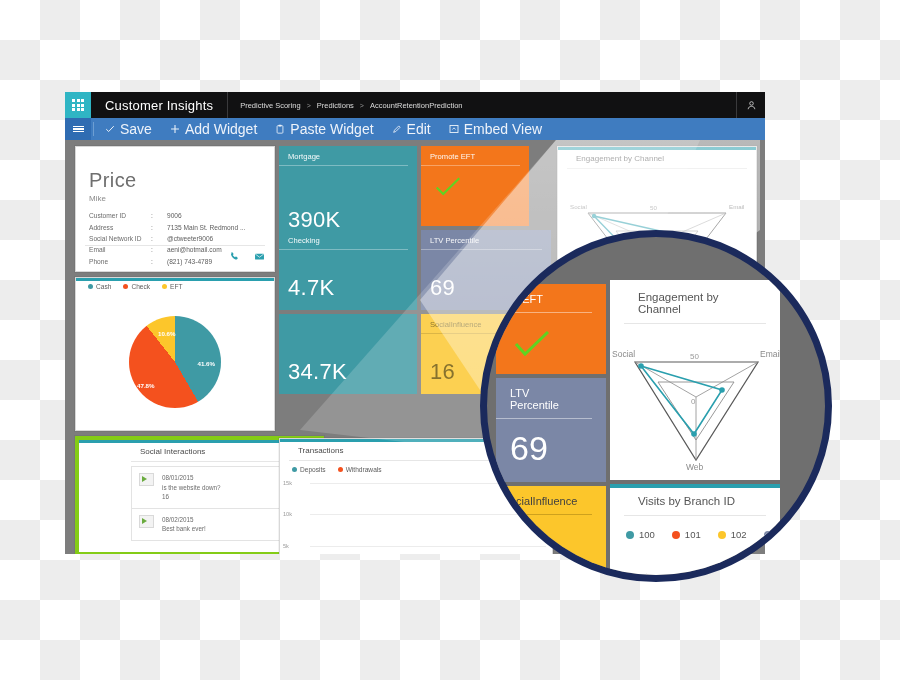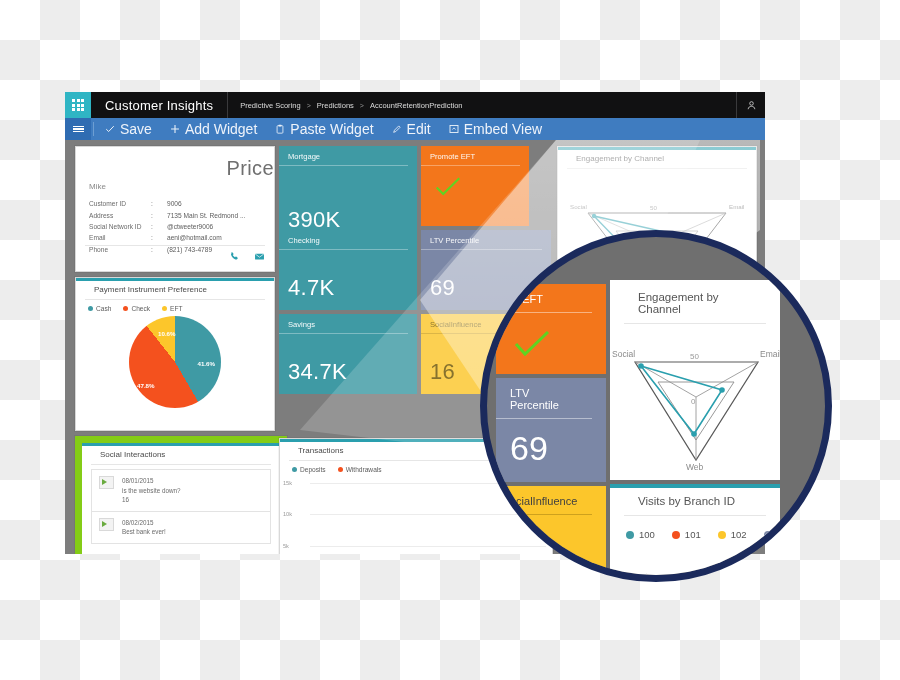--- a/index.html
+++ b/index.html
@@ -44,40 +44,40 @@
   
   .canvas{position:absolute;left:0;top:48px;width:700px;height:414px;background:#7d7d7d;}
 
   
   .card{position:absolute;background:#ffffff;box-shadow:0 0 0 1px rgba(0,0,0,.05);}
   .card-top{position:absolute;left:0;top:0;width:100%;height:3px;background:#2a9fae;}
   .card-title{font-size:8px;color:#4a4a4a;padding:7px 9px 5px 9px;border-bottom:1px solid #e6e6e6;margin:0 9px;}
 
   
   #customer-card{left:10px;top:6px;width:198px;height:124px;background:#fff;border:1px solid #d8d8d8;}
-  .cust-name{font-size:20px;color:#6f6f6f;font-weight:300;padding:10px 0 0 13px;letter-spacing:.4px;text-align:right;}
+  .cust-name{font-size:20px;color:#6f6f6f;font-weight:300;padding:22px 0 0 13px;letter-spacing:.4px;}
   .cust-first{font-size:8px;color:#8a8a8a;padding:2px 0 7px 13px;}
   .kv{display:flex;font-size:6.6px;color:#6b6b6b;padding:2.2px 0 2.2px 13px;}
   .kv .k{width:62px;}
   .kv .c{width:16px;}
   .kv .v{color:#5d5d5d;}
   .cust-actions{position:absolute;left:9px;right:9px;bottom:5px;border-top:1px solid #e6e6e6;height:18px;display:flex;align-items:center;justify-content:flex-end;gap:14px;padding-top:2px;}
   .cust-actions svg{width:11px;height:11px;}
 
   
   #payment-card{left:10px;top:137px;width:198px;height:152px;border:1px solid #d8d8d8;}
   .legend{display:flex;gap:12px;padding:5px 0 0 12px;font-size:6.6px;color:#5c5c5c;align-items:center;}
   .legend .item{display:flex;align-items:center;gap:3px;}
   .dot{width:5px;height:5px;border-radius:50%;display:inline-block;}
   .pie-wrap{position:absolute;left:0;right:0;top:38px;display:flex;justify-content:center;}
   .pie{position:relative;width:92px;height:92px;border-radius:50%;}
   .pie-lbl{position:absolute;font-size:6.2px;color:#fff;font-weight:bold;}
 
   
-  #social-card{left:10px;top:296px;width:198px;height:112px;border:7px solid #84cc16;}
+  #social-card{left:10px;top:296px;width:198px;height:112px;border:4px solid #84cc16;padding-left:43px;}
   .si-row{margin:0 9px;border:1px solid #e3e3e3;border-bottom:none;display:flex;padding:6px 7px;gap:8px;}
   .si-row:last-child{border-bottom:1px solid #e3e3e3;}
   .si-thumb{width:13px;height:11px;flex:0 0 auto;background:#f3f3f3;border:1px solid #d9d9d9;position:relative;}
   .si-thumb:after{content:"";position:absolute;left:2px;top:2px;width:0;height:0;border-left:5px solid #6aab3f;border-top:3px solid transparent;border-bottom:3px solid transparent;}
   .si-txt{font-size:6.3px;color:#6b6b6b;line-height:9.5px;}
 
   
   .tile{position:absolute;color:#ffffff;}
   .tile .t-title{font-size:7.6px;padding:6px 9px 4px 9px;border-bottom:1px solid rgba(255,255,255,.35);margin:0 9px 0 0;opacity:.95;}
   .tile .t-val{position:absolute;left:9px;bottom:9px;font-size:22px;font-weight:300;letter-spacing:.3px;}
@@ -258,21 +258,20 @@
           <svg viewBox="0 0 16 16">
               <rect x="1.5" y="4" width="13" height="8.5" rx="1" fill="#2a9fae"></rect>
               <path d="M1.8 4.4 8 9l6.2-4.6" fill="none" stroke="#fff" stroke-width="1"></path>
             </svg>
         </span>
       </div>
     </div>
 
     <div class="card" id="payment-card">
       <div class="card-top"></div>
-      <div class="card-title">Payment Instrument Preference</div>
       <div class="legend">
         <span class="item">
           <i class="dot" style="background:#3f9aa4"></i>
           <span>Cash</span>
         </span>
         <span class="item">
           <i class="dot" style="background:#f4511e"></i>
           <span>Check</span>
         </span>
         <span class="item">
@@ -312,21 +311,20 @@
 
     <div class="tile teal" style="left:214px;top:6px;width:138px;height:96px;">
       <div class="t-title">Mortgage</div>
       <div class="t-val">390K</div>
     </div>
     <div class="tile teal" style="left:214px;top:90px;width:138px;height:80px;">
       <div class="t-title">Checking</div>
       <div class="t-val">4.7K</div>
     </div>
     <div class="tile teal" style="left:214px;top:174px;width:138px;height:80px;">
-      <div class="t-title">Savings</div>
       <div class="t-val">34.7K</div>
     </div>
 
     <div class="tile orange check" style="left:356px;top:6px;width:108px;height:80px;">
       <div class="t-title">Promote EFT</div>
       <span>
         <svg viewBox="0 0 30 24">
             <path d="M2 12.5 9.5 20 28 2" fill="none" stroke="#5ed422" stroke-width="2.4"></path>
           </svg>
       </span>

